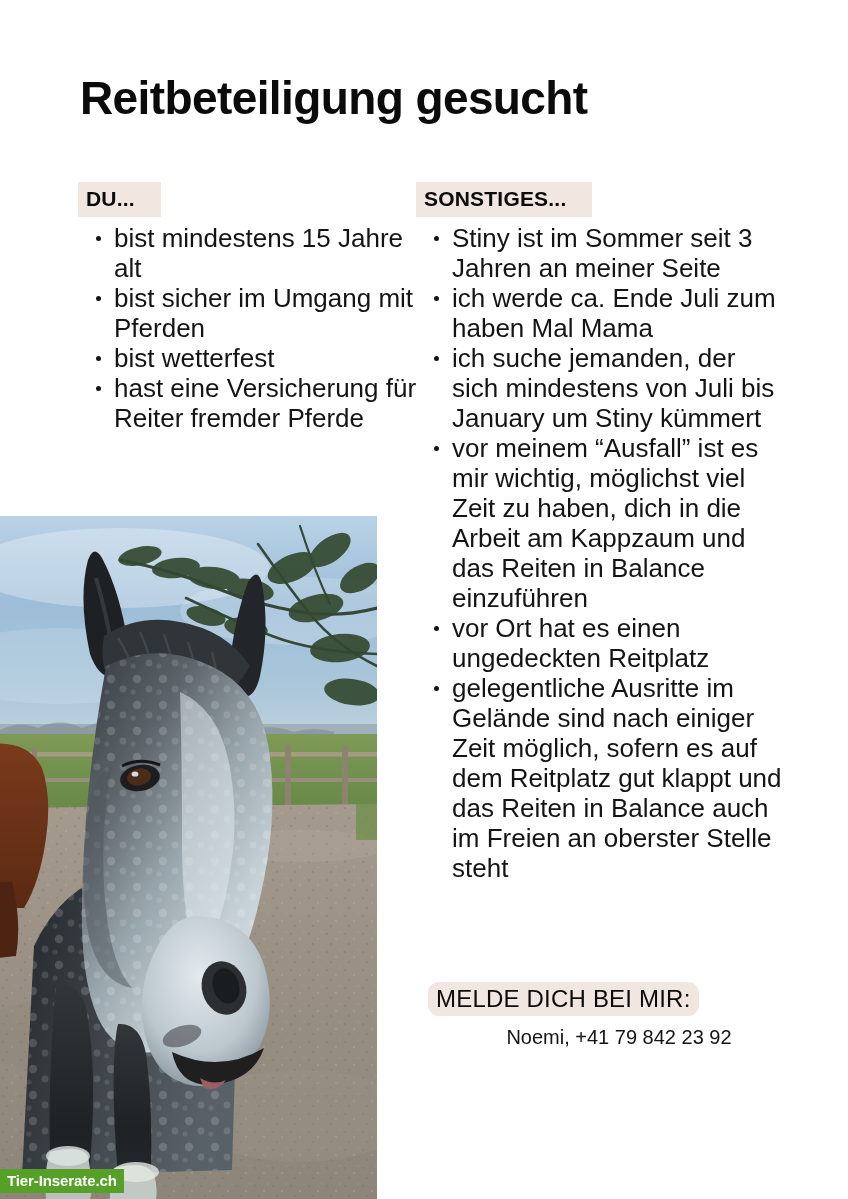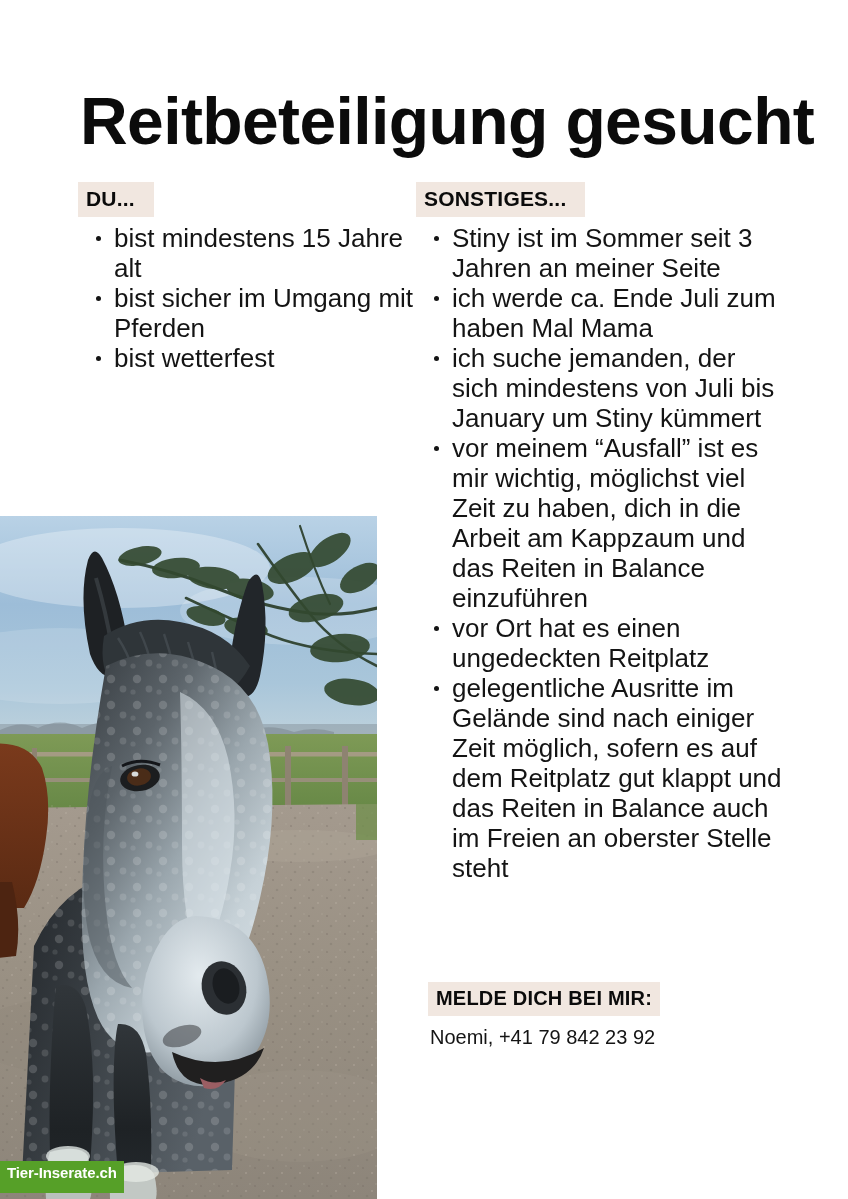--- a/index.html
+++ b/index.html
@@ -23,27 +23,26 @@
     height: 1199px;
     background: #ffffff;
     overflow: hidden;
   }
 
   
   .title {
     position: absolute;
     left: 80px;
     top: 68px;
-    font-size: 66px;
+    font-size: 46px;
     line-height: 60px;
     font-weight: 700;
     letter-spacing: -0.6px;
     color: #0b0b0b;
     white-space: nowrap;
-    margin-top: 23px;
   }
 
   
   .col-left {
     position: absolute;
     left: 78px;
     top: 182px;
     width: 340px;
   }
   .col-right {
@@ -54,21 +53,21 @@
   }
 
   .section-head {
     display: inline-block;
     background: #f1e7e0;
     color: #0b0b0b;
     font-size: 21px;
     line-height: 26px;
     font-weight: 700;
     letter-spacing: 0.2px;
-    padding: 4px 19px 5px 8px;
+    padding: 4px 26px 5px 8px;
     margin: 0 12px 6px 0;
   }
 
   ul.bullets {
     list-style: none;
     margin: 0;
     padding: 0;
   }
   ul.bullets li {
     position: relative;
@@ -93,32 +92,34 @@
   .contact {
     position: absolute;
     left: 428px;
     top: 982px;
     width: 380px;
   }
   .contact-head {
     display: inline-block;
     background: #f1e7e0;
     color: #0b0b0b;
-    font-size: 20px;
+    font-size: 24px;
     line-height: 25px;
-    font-weight: 700;
+    font-weight: 400;
     letter-spacing: 0.2px;
     padding: 4px 8px 5px 8px;
+    border-radius: 11px;
   }
   .contact-line {
     font-size: 20px;
     line-height: 28px;
     margin-top: 7px;
     padding-left: 2px;
     color: #141414;
+    text-align: center;
   }
 
   
   .photo {
     position: absolute;
     left: 0;
     top: 516px;
     width: 377px;
     height: 683px;
     overflow: hidden;
@@ -128,38 +129,39 @@
   
   .watermark {
     position: absolute;
     left: 0px;
     bottom: 6px;
     background: #56a028;
     color: #ffffff;
     font-size: 15px;
     line-height: 15px;
     font-weight: 700;
-    padding: 4px 7px 13px 7px;
+    padding: 4px 7px 5px 7px;
     letter-spacing: -0.1px;
     white-space: nowrap;
   }
 </style>
 </head>
 <body>
 
 <div class="page">
 
   <div class="title">Reitbeteiligung gesucht</div>
 
   <div class="col-left">
     <div class="section-head">DU...</div>
     <ul class="bullets">
       <li>bist mindestens 15 Jahre alt</li>
       <li>bist sicher im Umgang mit Pferden</li>
       <li>bist wetterfest</li>
+      <li>hast eine Versicherung für Reiter fremder Pferde</li>
     </ul>
   </div>
 
   <div class="col-right">
     <div class="section-head">SONSTIGES...</div>
     <ul class="bullets">
       <li>Stiny ist im Sommer seit 3 Jahren an meiner Seite</li>
       <li>ich werde ca. Ende Juli zum haben Mal Mama</li>
       <li>ich suche jemanden, der sich mindestens von Juli bis January um Stiny kümmert</li>
       <li>vor meinem “Ausfall” ist es mir wichtig, möglichst viel Zeit zu haben, dich in die Arbeit am Kappzaum und das Reiten in Balance einzuführen</li>

